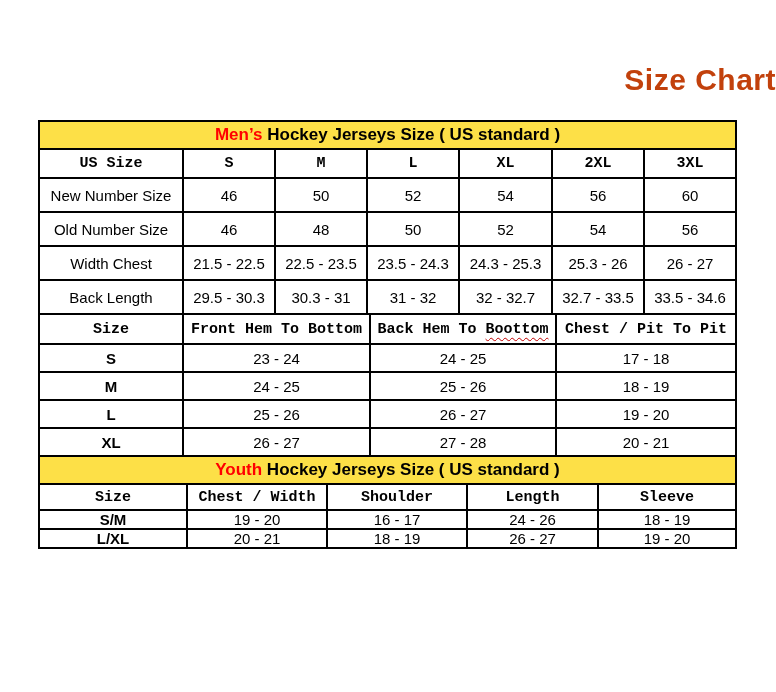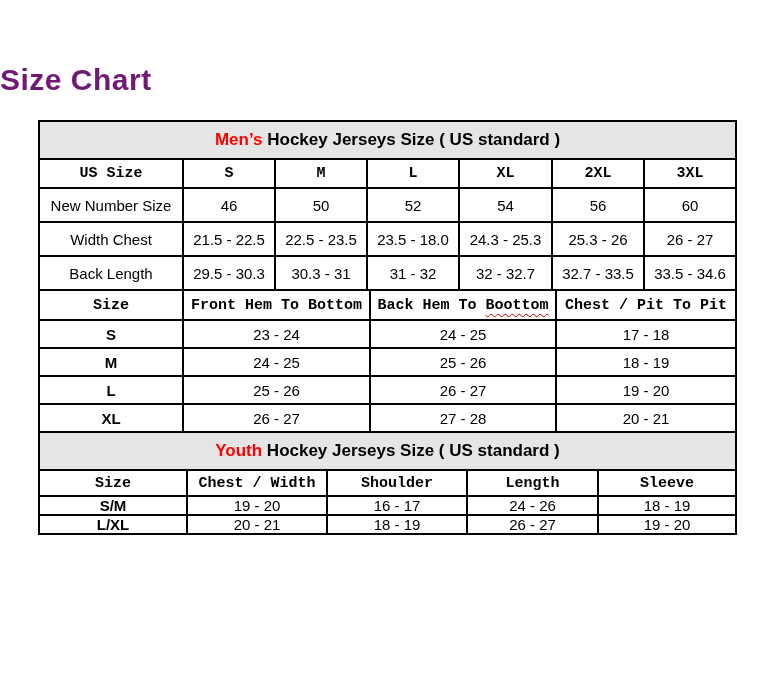--- a/index.html
+++ b/index.html
@@ -11,25 +11,25 @@
     background: #ffffff;
     font-family: "Liberation Sans", sans-serif;
     color: #000000;
   }
   .title {
     position: absolute;
     top: 63px;
     left: 0;
     width: 776px;
     margin: 0;
-    text-align: left;
+    text-align: right;
     font-size: 30px;
     font-weight: bold;
     letter-spacing: 0.5px;
-    color: #701a75;
+    color: #c2410c;
   }
   .tables {
     position: absolute;
     top: 120px;
     left: 38px;
     width: 697px;
   }
   table.size-table {
     border-collapse: collapse;
     table-layout: fixed;
@@ -40,24 +40,24 @@
     border: 2px solid #000000;
     padding: 0 2px;
     text-align: center;
     vertical-align: middle;
     font-size: 15px;
     font-weight: normal;
     overflow: hidden;
     white-space: nowrap;
   }
   .caption-cell {
-    background: #e5e5e5;
+    background: #fde047;
     font-weight: bold !important;
     font-size: 17px !important;
-    height: 38px;
+    height: 28px;
   }
   .caption-cell .hl { color: #ff0000; }
   th.col-h { font-weight: bold; font-family: Liberation Mono, monospace; }
   .mens   tr.hdr  { height: 29px; }
   .mens   tr.data { height: 34px; }
   .womens tr.hdr  { height: 30px; }
   .womens tr.data { height: 28px; }
   .youth  tr.hdr  { height: 26px; }
   .youth  tr.data { height: 14px; }
   .womens tr.data td:first-child,
@@ -105,24 +105,33 @@
     <tr class="data">
       <td>New Number Size</td>
       <td>46</td>
       <td>50</td>
       <td>52</td>
       <td>54</td>
       <td>56</td>
       <td>60</td>
     </tr>
     <tr class="data">
+      <td>Old Number Size</td>
+      <td>46</td>
+      <td>48</td>
+      <td>50</td>
+      <td>52</td>
+      <td>54</td>
+      <td>56</td>
+    </tr>
+    <tr class="data">
       <td>Width Chest</td>
       <td>21.5 - 22.5</td>
       <td>22.5 - 23.5</td>
-      <td>23.5 - 18.0</td>
+      <td>23.5 - 24.3</td>
       <td>24.3 - 25.3</td>
       <td>25.3 - 26</td>
       <td>26 - 27</td>
     </tr>
     <tr class="data">
       <td>Back Length</td>
       <td>29.5 - 30.3</td>
       <td>30.3 - 31</td>
       <td>31 - 32</td>
       <td>32 - 32.7</td>

